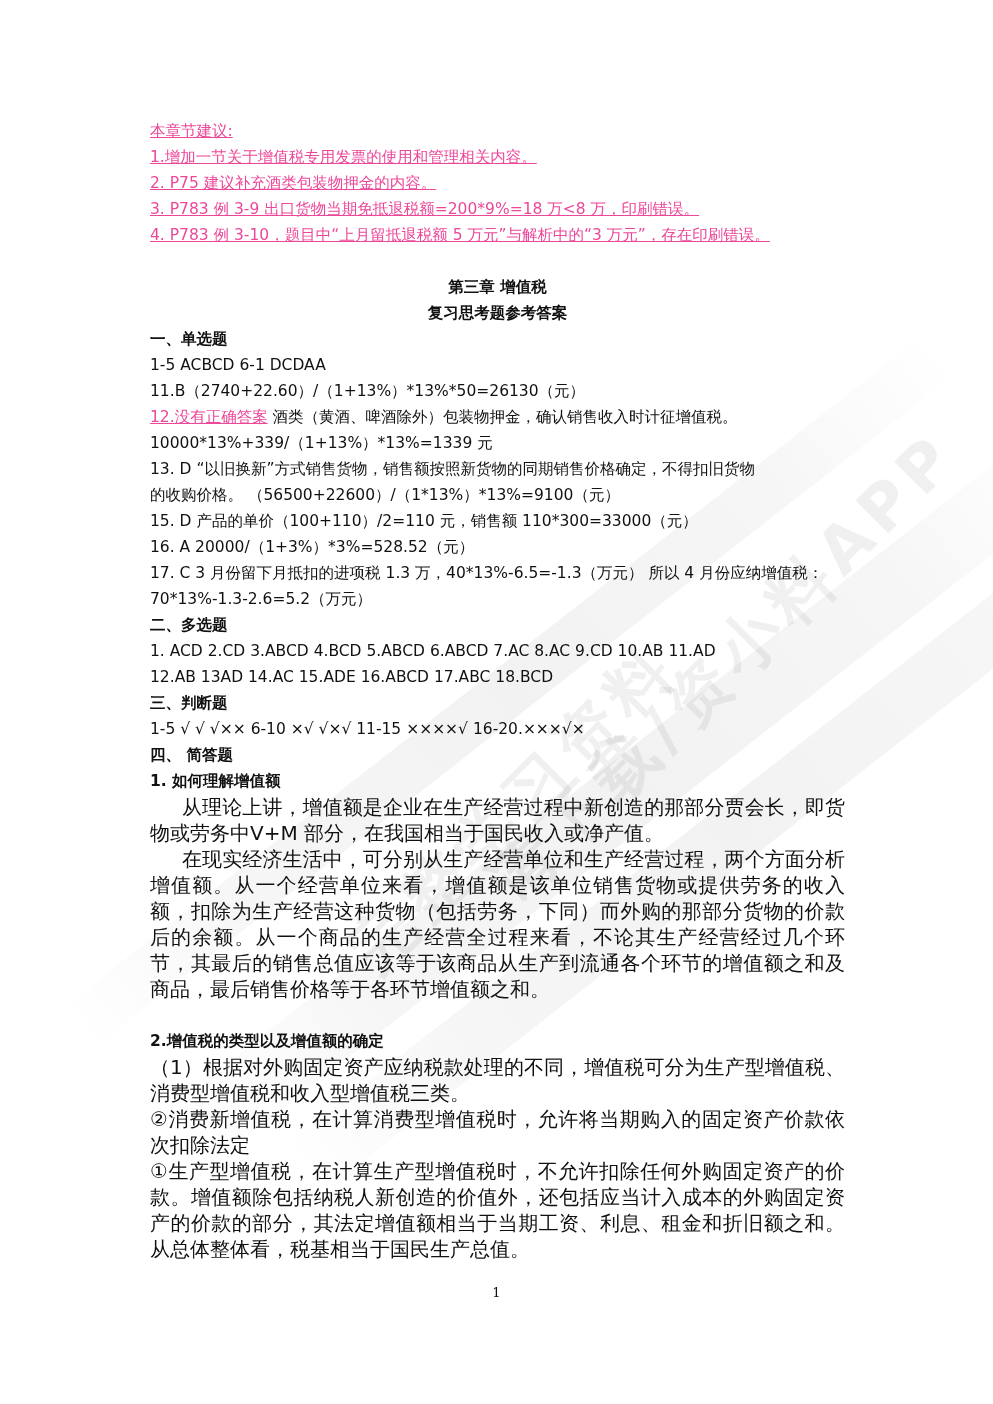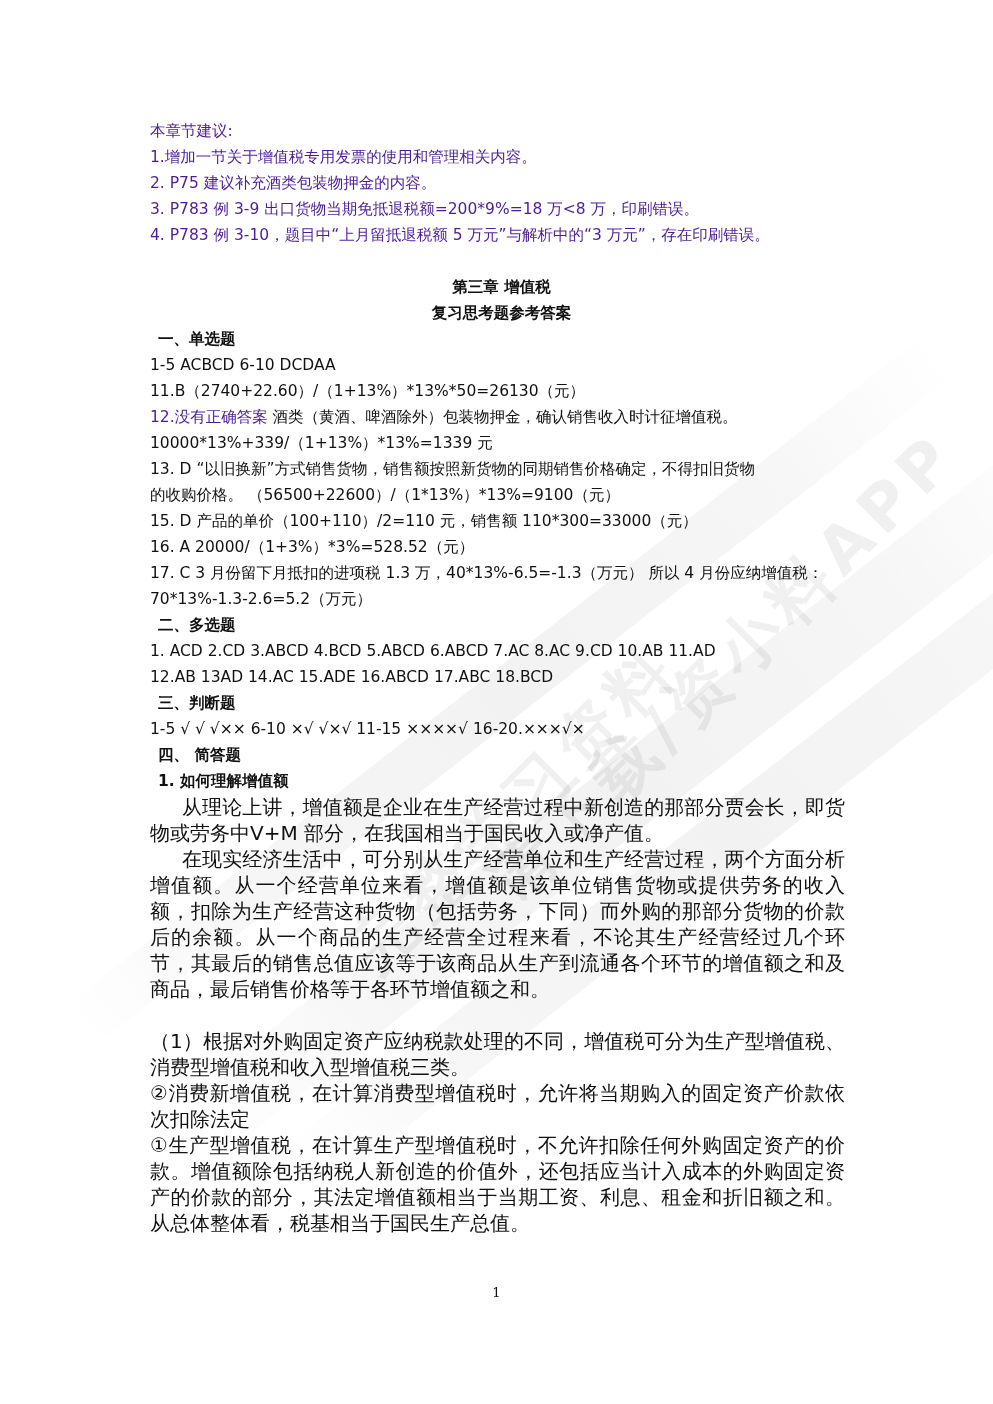--- a/index.html
+++ b/index.html
@@ -4,23 +4,23 @@
 <style>
   html, body { margin: 0; padding: 0; background: #ffffff; }
   body { width: 993px; height: 1404px; position: relative; overflow: hidden;
          font-family: "DejaVu Sans", "Liberation Sans", sans-serif; color: #111; }
   .watermark { position: absolute; left: 0; top: 0; width: 993px; height: 1404px; pointer-events: none; overflow: hidden; }
   .wm-band { position: absolute; background: linear-gradient(90deg, rgba(0,0,0,0) 0%, rgba(0,0,0,0.035) 20%, rgba(0,0,0,0.05) 50%, rgba(0,0,0,0.035) 80%, rgba(0,0,0,0) 100%);
              transform-origin: left top; }
   .wm-text { position: absolute; color: rgba(0,0,0,0.06); font-weight: bold; font-size: 64px; transform-origin: left top; white-space: nowrap; letter-spacing: 8px; }
   .page { position: absolute; left: 150px; top: 118px; width: 695px; }
   .line { font-size: 15.5px; line-height: 26px; height: 26px; white-space: nowrap; }
-  .red { color: #4c1d95; }
+  .red { color: #ec4899; text-decoration: underline; }
   .center { text-align: center; }
-  .bold { font-weight: bold; margin-left: 8px; }
+  .bold { font-weight: bold; }
   .indent { text-indent: 32px; }
   .para { font-size: 20px; line-height: 26px; white-space: normal; text-align: justify; }
   .gap { height: 26px; }
   .pagenum { position: absolute; left: 0; width: 993px; top: 1285px; text-align: center; font-family: "DejaVu Serif", serif; font-size: 13px; color: #111; }
 </style>
 </head>
 <body>
 
 <div class="watermark">
   <div class="wm-band" style="left:180px; top:1100px; width:1100px; height:70px; transform: rotate(-38deg);"></div>
@@ -36,21 +36,21 @@
   <div class="line red">2.  P75 建议补充酒类包装物押金的内容。</div>
   <div class="line red">3.  P783  例 3-9  出口货物当期免抵退税额=200*9%=18 万&lt;8 万，印刷错误。</div>
   <div class="line red">4.  P783  例 3-10，题目中“上月留抵退税额 5 万元”与解析中的“3 万元”，存在印刷错误。</div>
 
   <div class="gap"></div>
 
   <div class="line center bold">第三章  增值税</div>
   <div class="line center bold">复习思考题参考答案</div>
 
   <div class="line bold">一、单选题</div>
-  <div class="line">1-5 ACBCD    6-10 DCDAA</div>
+  <div class="line">1-5 ACBCD    6-1 DCDAA</div>
   <div class="line">11.B（2740+22.60）/（1+13%）*13%*50=26130（元）</div>
   <div class="line">
     <span class="red">12.没有正确答案</span><span> 酒类（黄酒、啤酒除外）包装物押金，确认销售收入时计征增值税。</span>
   </div>
   <div class="line">10000*13%+339/（1+13%）*13%=1339 元</div>
   <div class="line">13. D  “以旧换新”方式销售货物，销售额按照新货物的同期销售价格确定，不得扣旧货物</div>
   <div class="line">的收购价格。   （56500+22600）/（1*13%）*13%=9100（元）</div>
   <div class="line">15. D    产品的单价（100+110）/2=110 元，销售额 110*300=33000（元）</div>
   <div class="line">16. A    20000/（1+3%）*3%=528.52（元）</div>
   <div class="line">17. C 3 月份留下月抵扣的进项税 1.3 万，40*13%-6.5=-1.3（万元）  所以 4 月份应纳增值税：</div>
@@ -63,18 +63,19 @@
   <div class="line bold">三、判断题</div>
   <div class="line">1-5  √ √ √××    6-10  ×√ √×√     11-15  ××××√  16-20.×××√×</div>
 
   <div class="line bold">四、 简答题</div>
   <div class="line bold">1.  如何理解增值额</div>
   <div class="para indent">从理论上讲，增值额是企业在生产经营过程中新创造的那部分贾会长，即货物或劳务中V+M 部分，在我国相当于国民收入或净产值。</div>
   <div class="para indent">在现实经济生活中，可分别从生产经营单位和生产经营过程，两个方面分析增值额。从一个经营单位来看，增值额是该单位销售货物或提供劳务的收入额，扣除为生产经营这种货物（包括劳务，下同）而外购的那部分货物的价款后的余额。从一个商品的生产经营全过程来看，不论其生产经营经过几个环节，其最后的销售总值应该等于该商品从生产到流通各个环节的增值额之和及商品，最后销售价格等于各环节增值额之和。</div>
 
   <div class="gap"></div>
 
+  <div class="line bold">2.增值税的类型以及增值额的确定</div>
   <div class="para">（1）根据对外购固定资产应纳税款处理的不同，增值税可分为生产型增值税、消费型增值税和收入型增值税三类。</div>
   <div class="para">②消费新增值税，在计算消费型增值税时，允许将当期购入的固定资产价款依次扣除法定</div>
   <div class="para">①生产型增值税，在计算生产型增值税时，不允许扣除任何外购固定资产的价款。增值额除包括纳税人新创造的价值外，还包括应当计入成本的外购固定资产的价款的部分，其法定增值额相当于当期工资、利息、租金和折旧额之和。从总体整体看，税基相当于国民生产总值。</div>
 </div>
 
 <div class="pagenum">1</div>
 
 </body></html>

